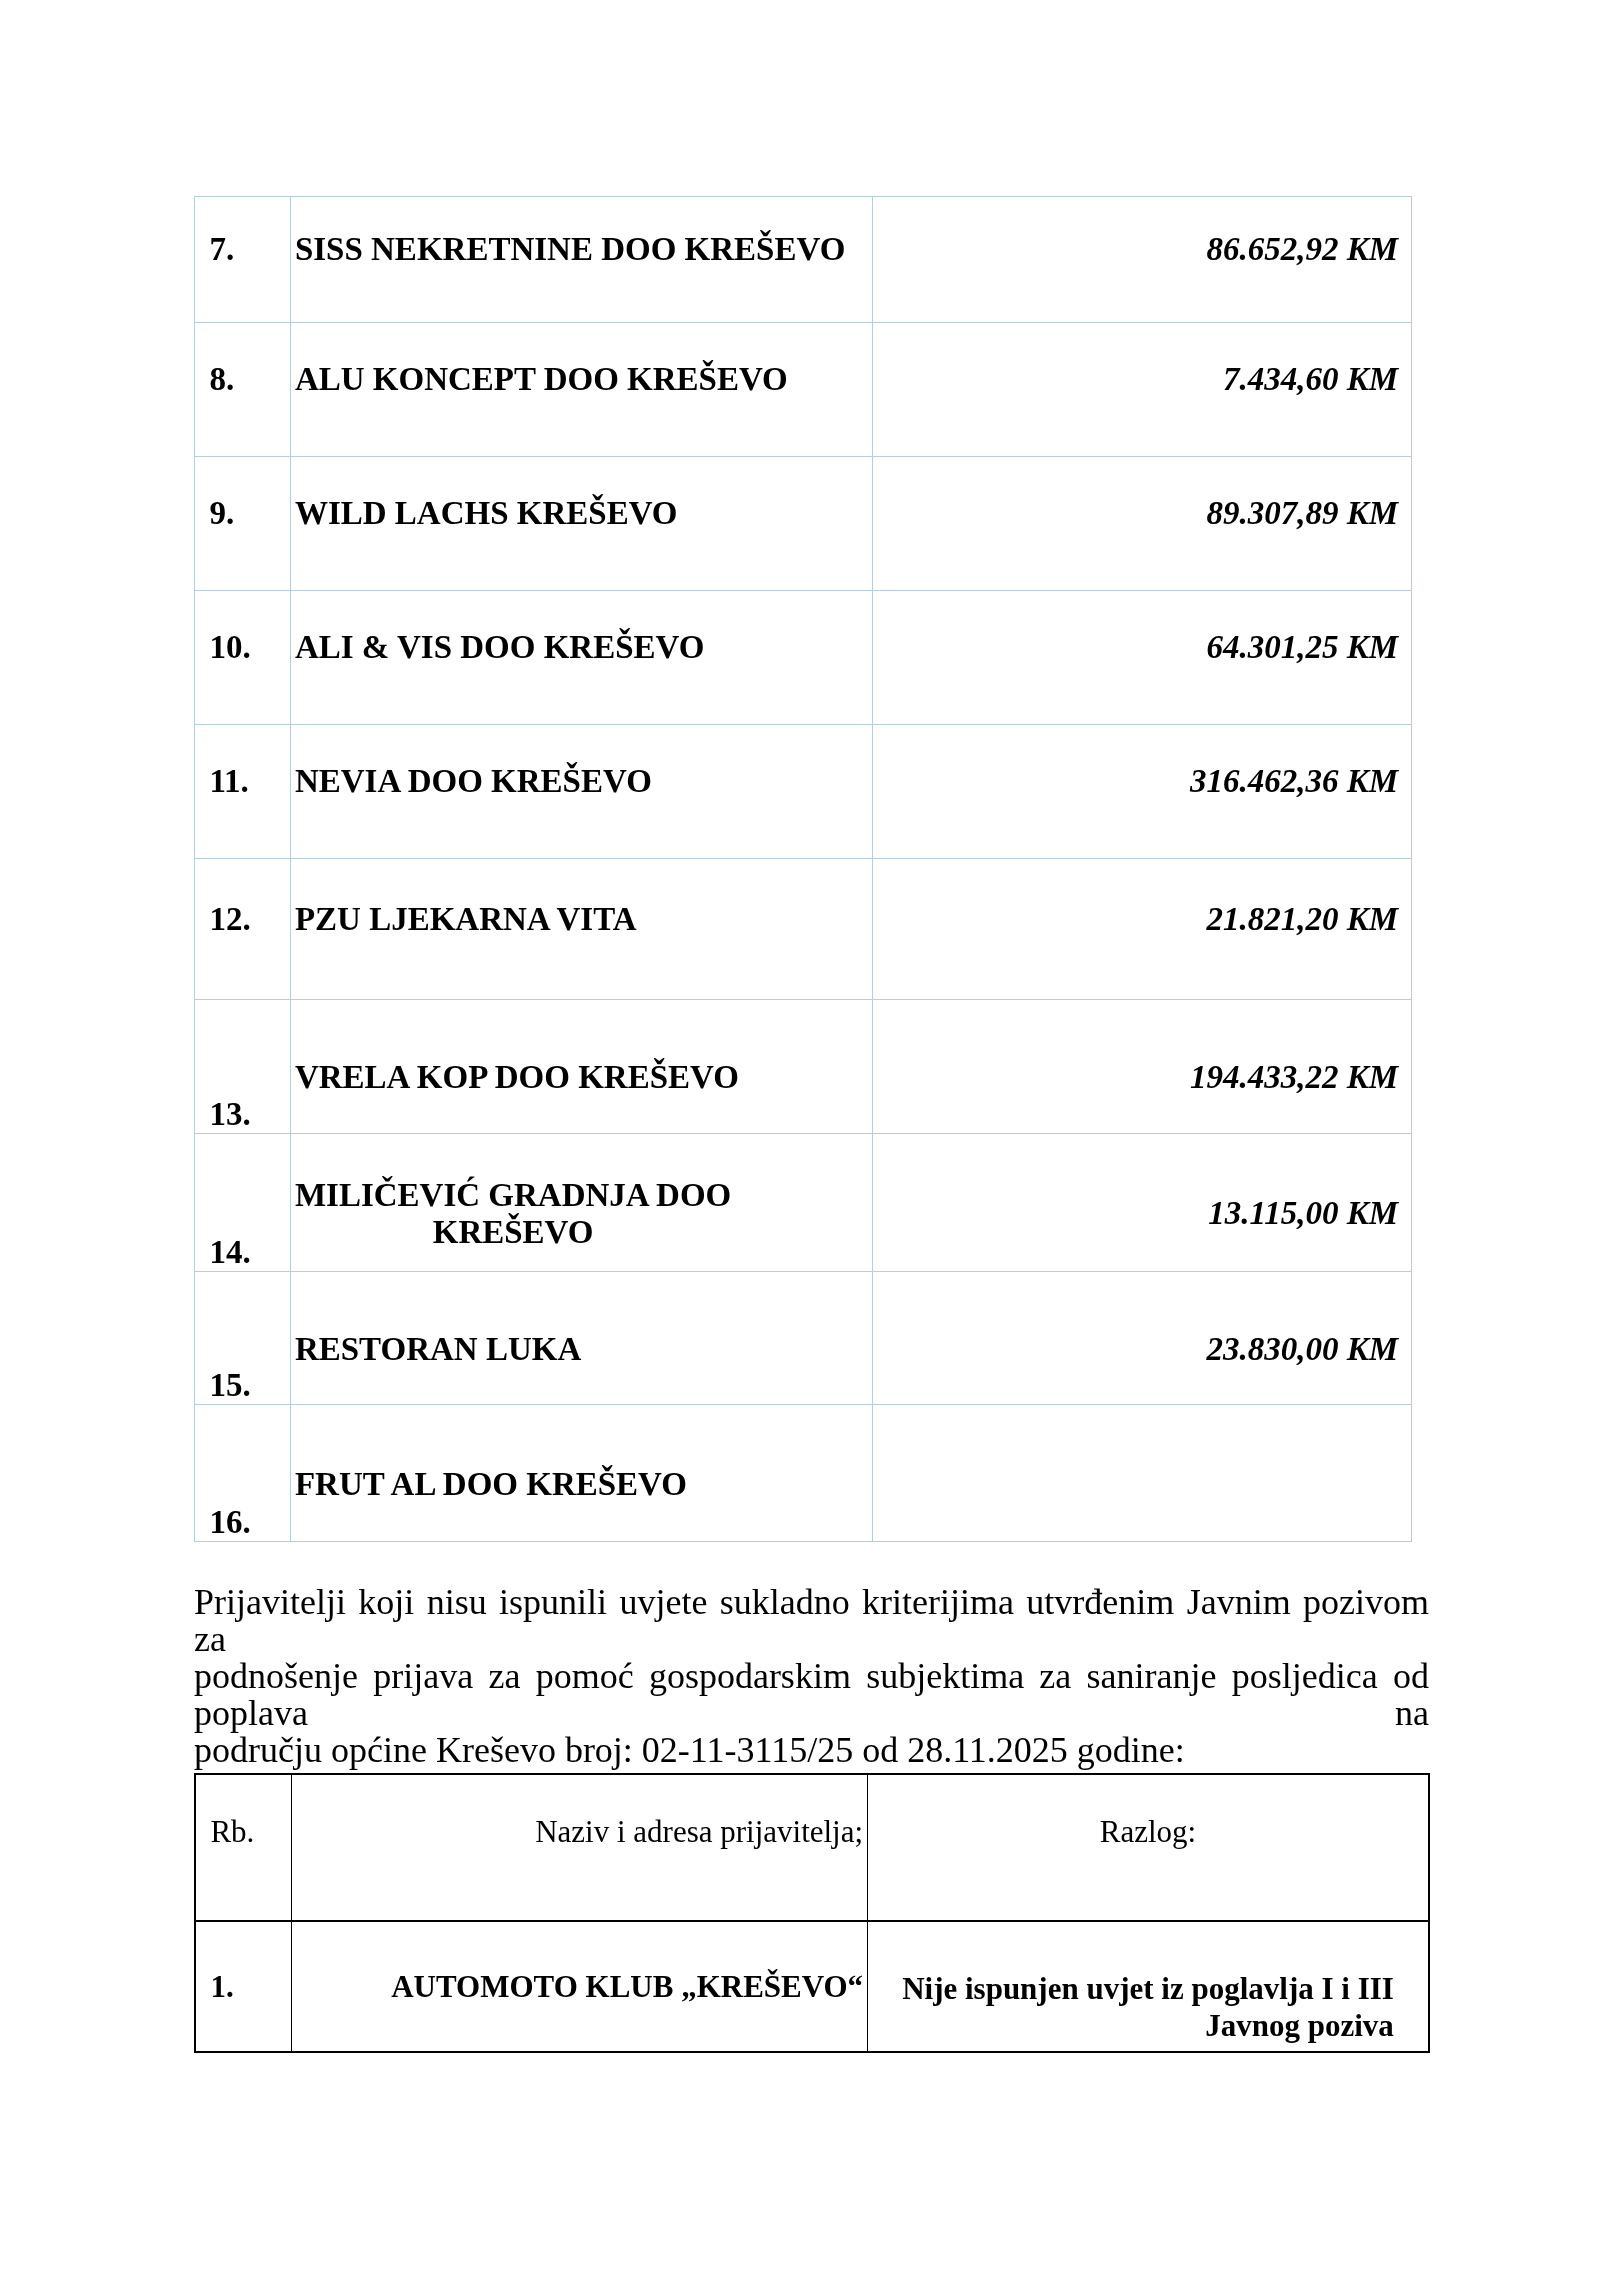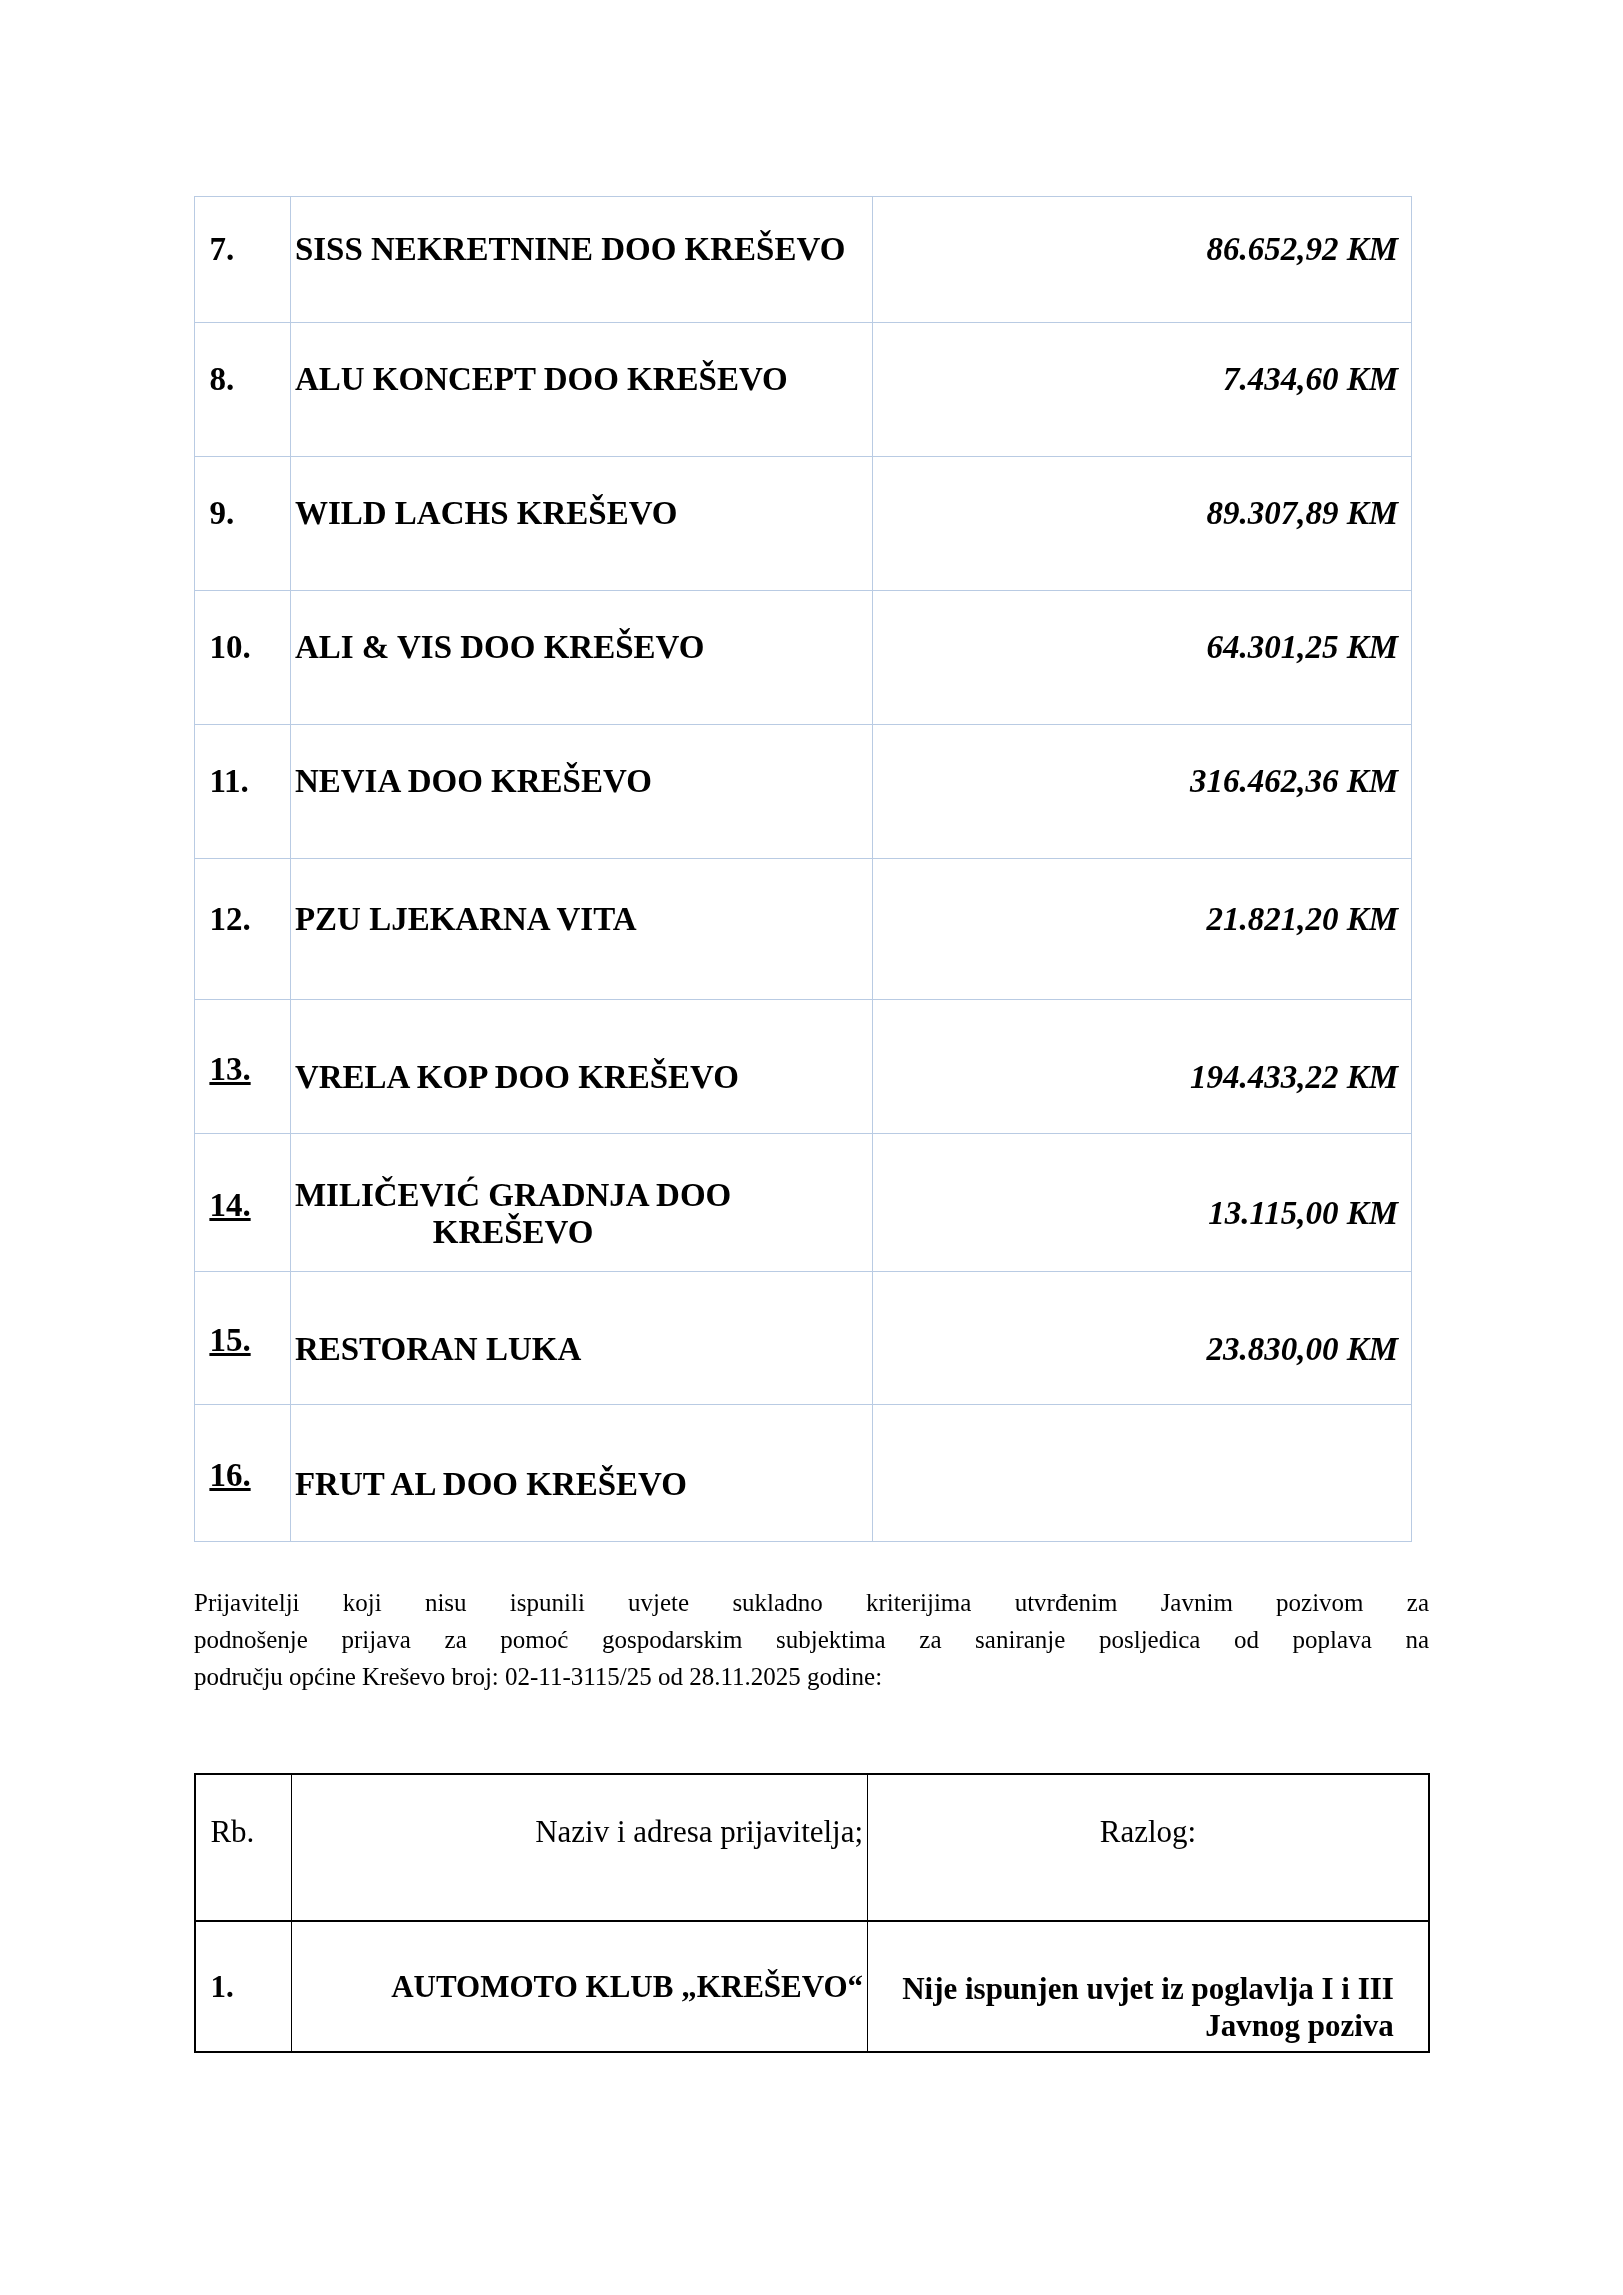--- a/index.html
+++ b/index.html
@@ -37,30 +37,30 @@
     white-space: pre-line;
     overflow: hidden;
   }
   .t1cell.c-num  { border-right: 1.3px solid #b9cbe3; justify-content: flex-start; padding-left: 14.4px; }
   .t1cell.c-name { border-right: 1.3px solid #b9cbe3; justify-content: flex-start; text-align: center; padding: 0 3.9px; }
   .t1cell.c-amt  { justify-content: flex-end; text-align: right; padding-right: 13px; font-style: italic; }
 
   
   .row-mid .t1cell > span { transform: translateY(-9.8px); }
   
-  .row-low .c-num { align-items: center; padding-top: 5.2px; text-decoration: underline; }
+  .row-low .c-num { align-items: flex-end; padding-top: 5.2px; }
   .row-low .c-name > span, .row-low .c-amt > span { transform: translateY(10.5px); }
 
   
   .paragraph {
     position: absolute;
     left: 194px;
     top: 1584px;
     width: 1235px;
-    font-size: 25px;
+    font-size: 36px;
     line-height: 37px;
   }
   .pline { text-align: justify; }
   .pline.pjust { text-align-last: justify; }
 
   
   .table2 {
     position: absolute;
     left: 194px;
     top: 1773px;

